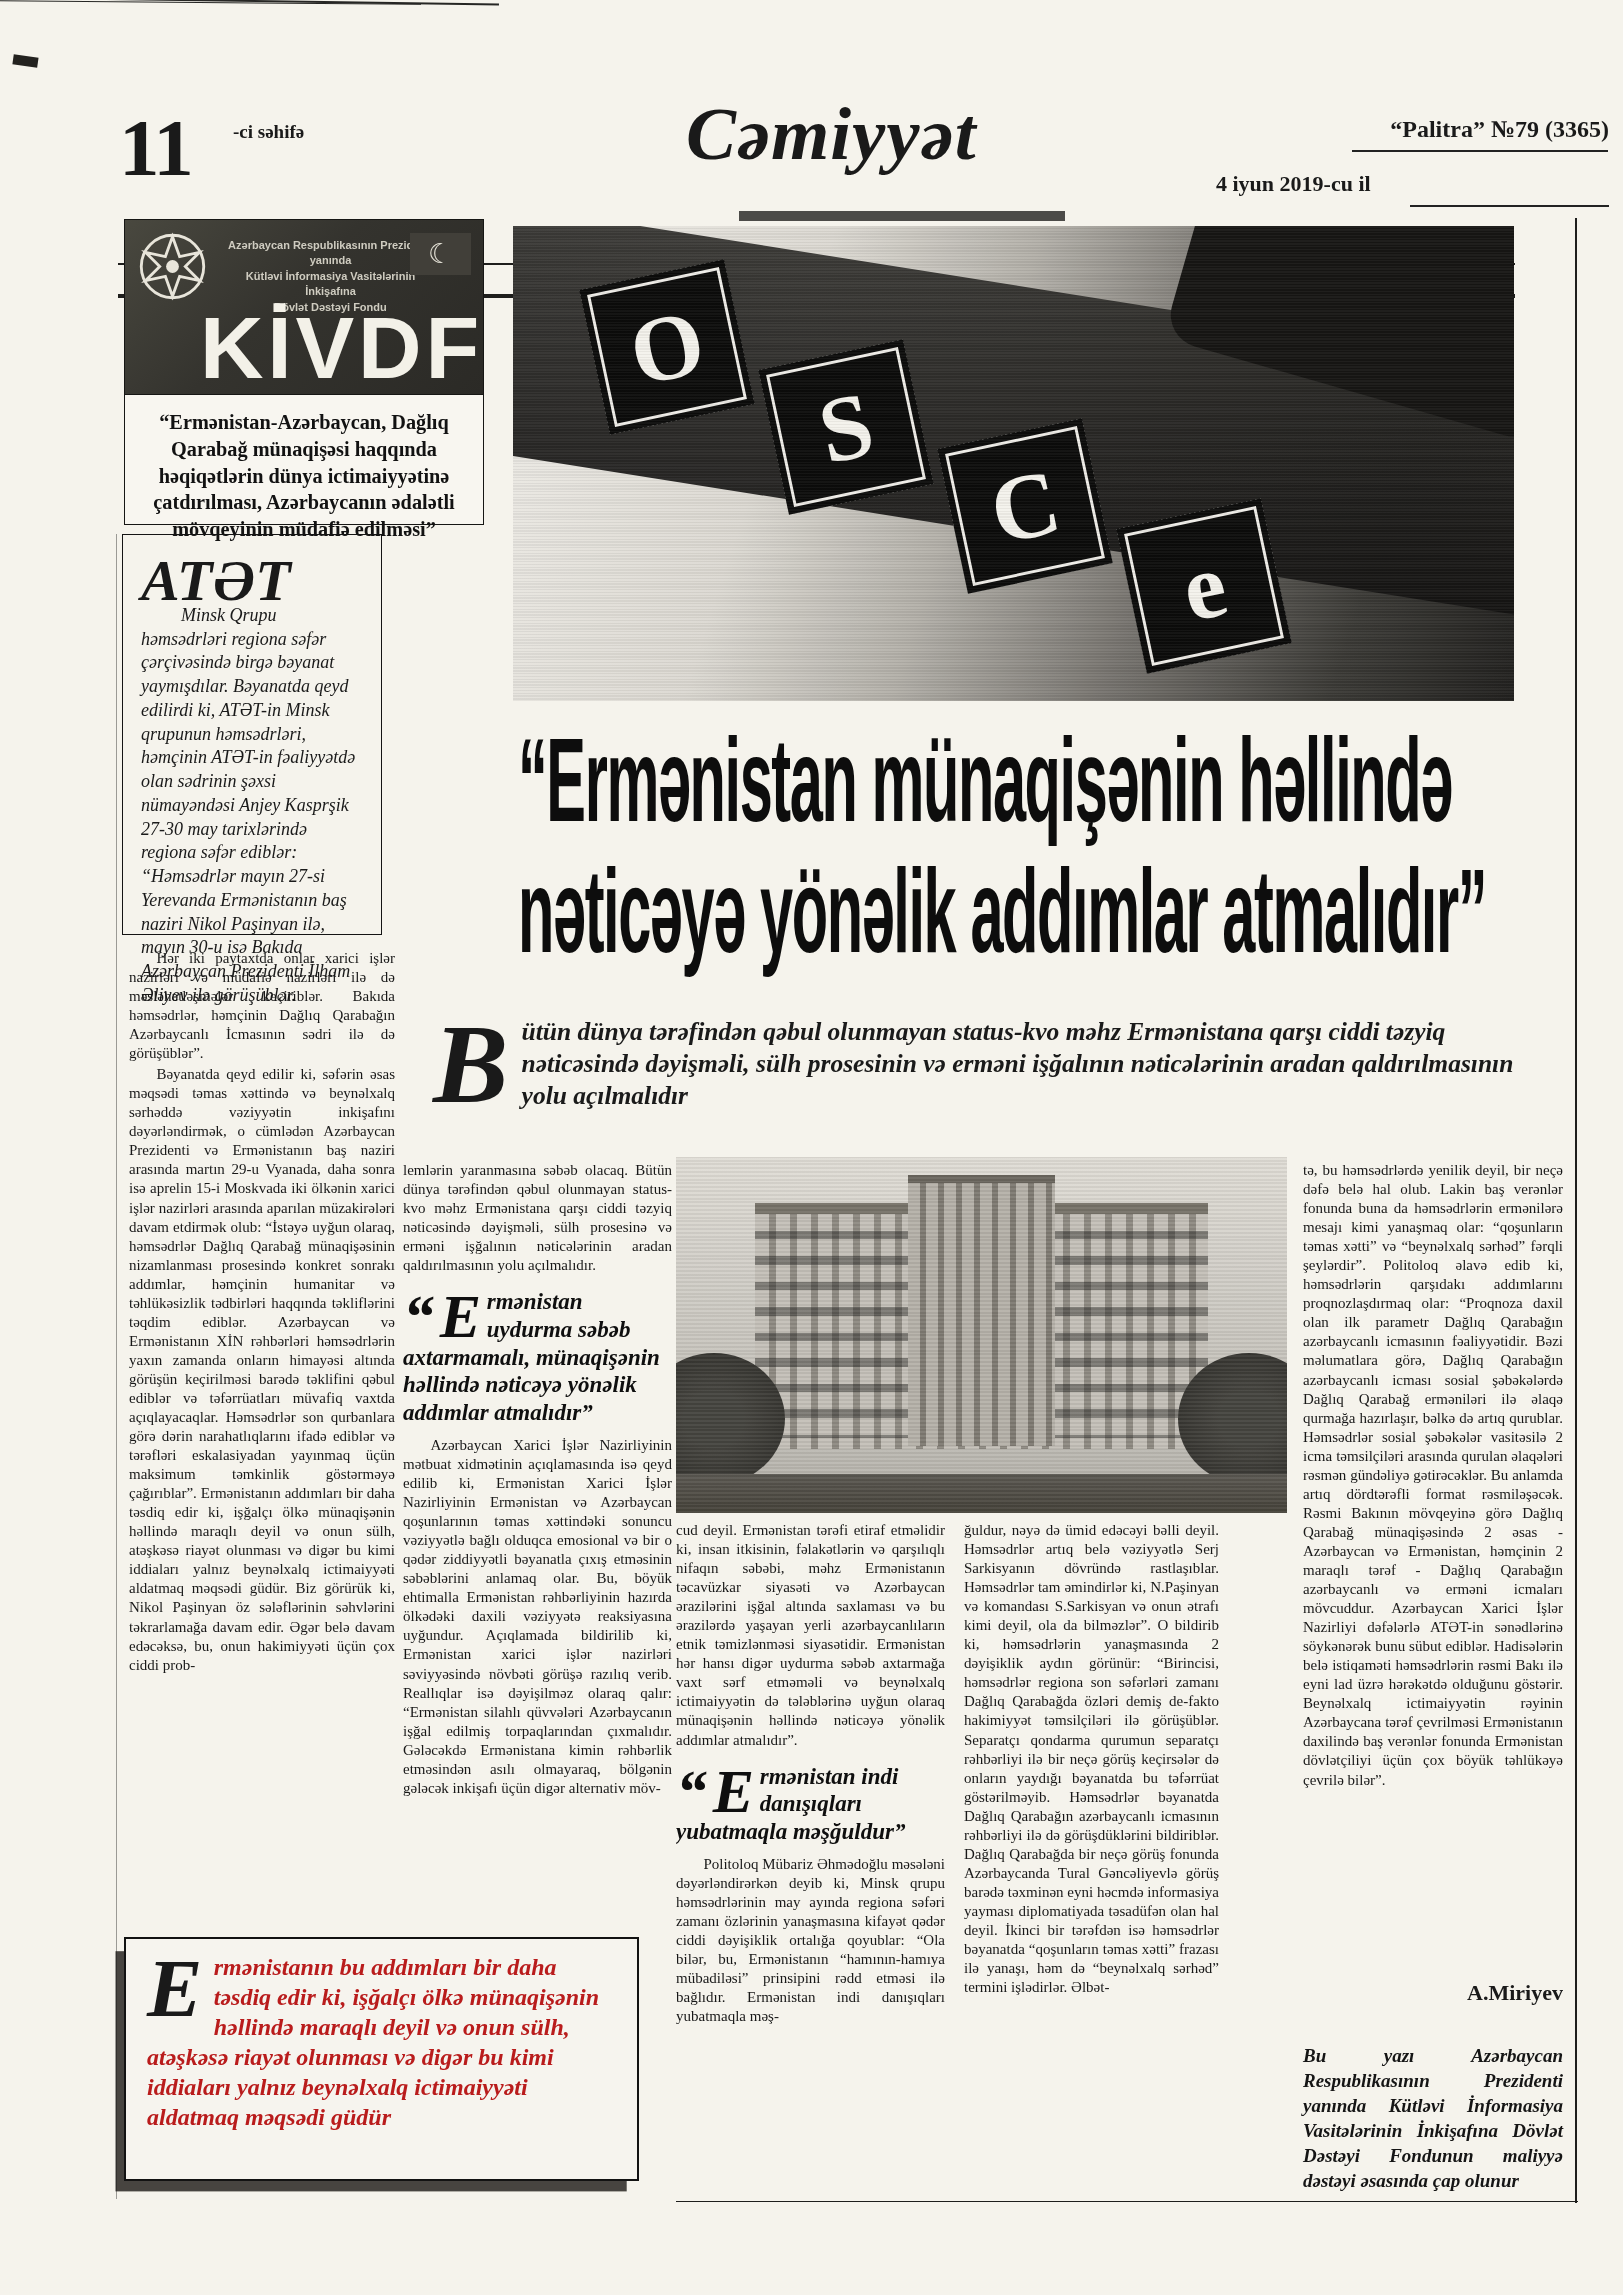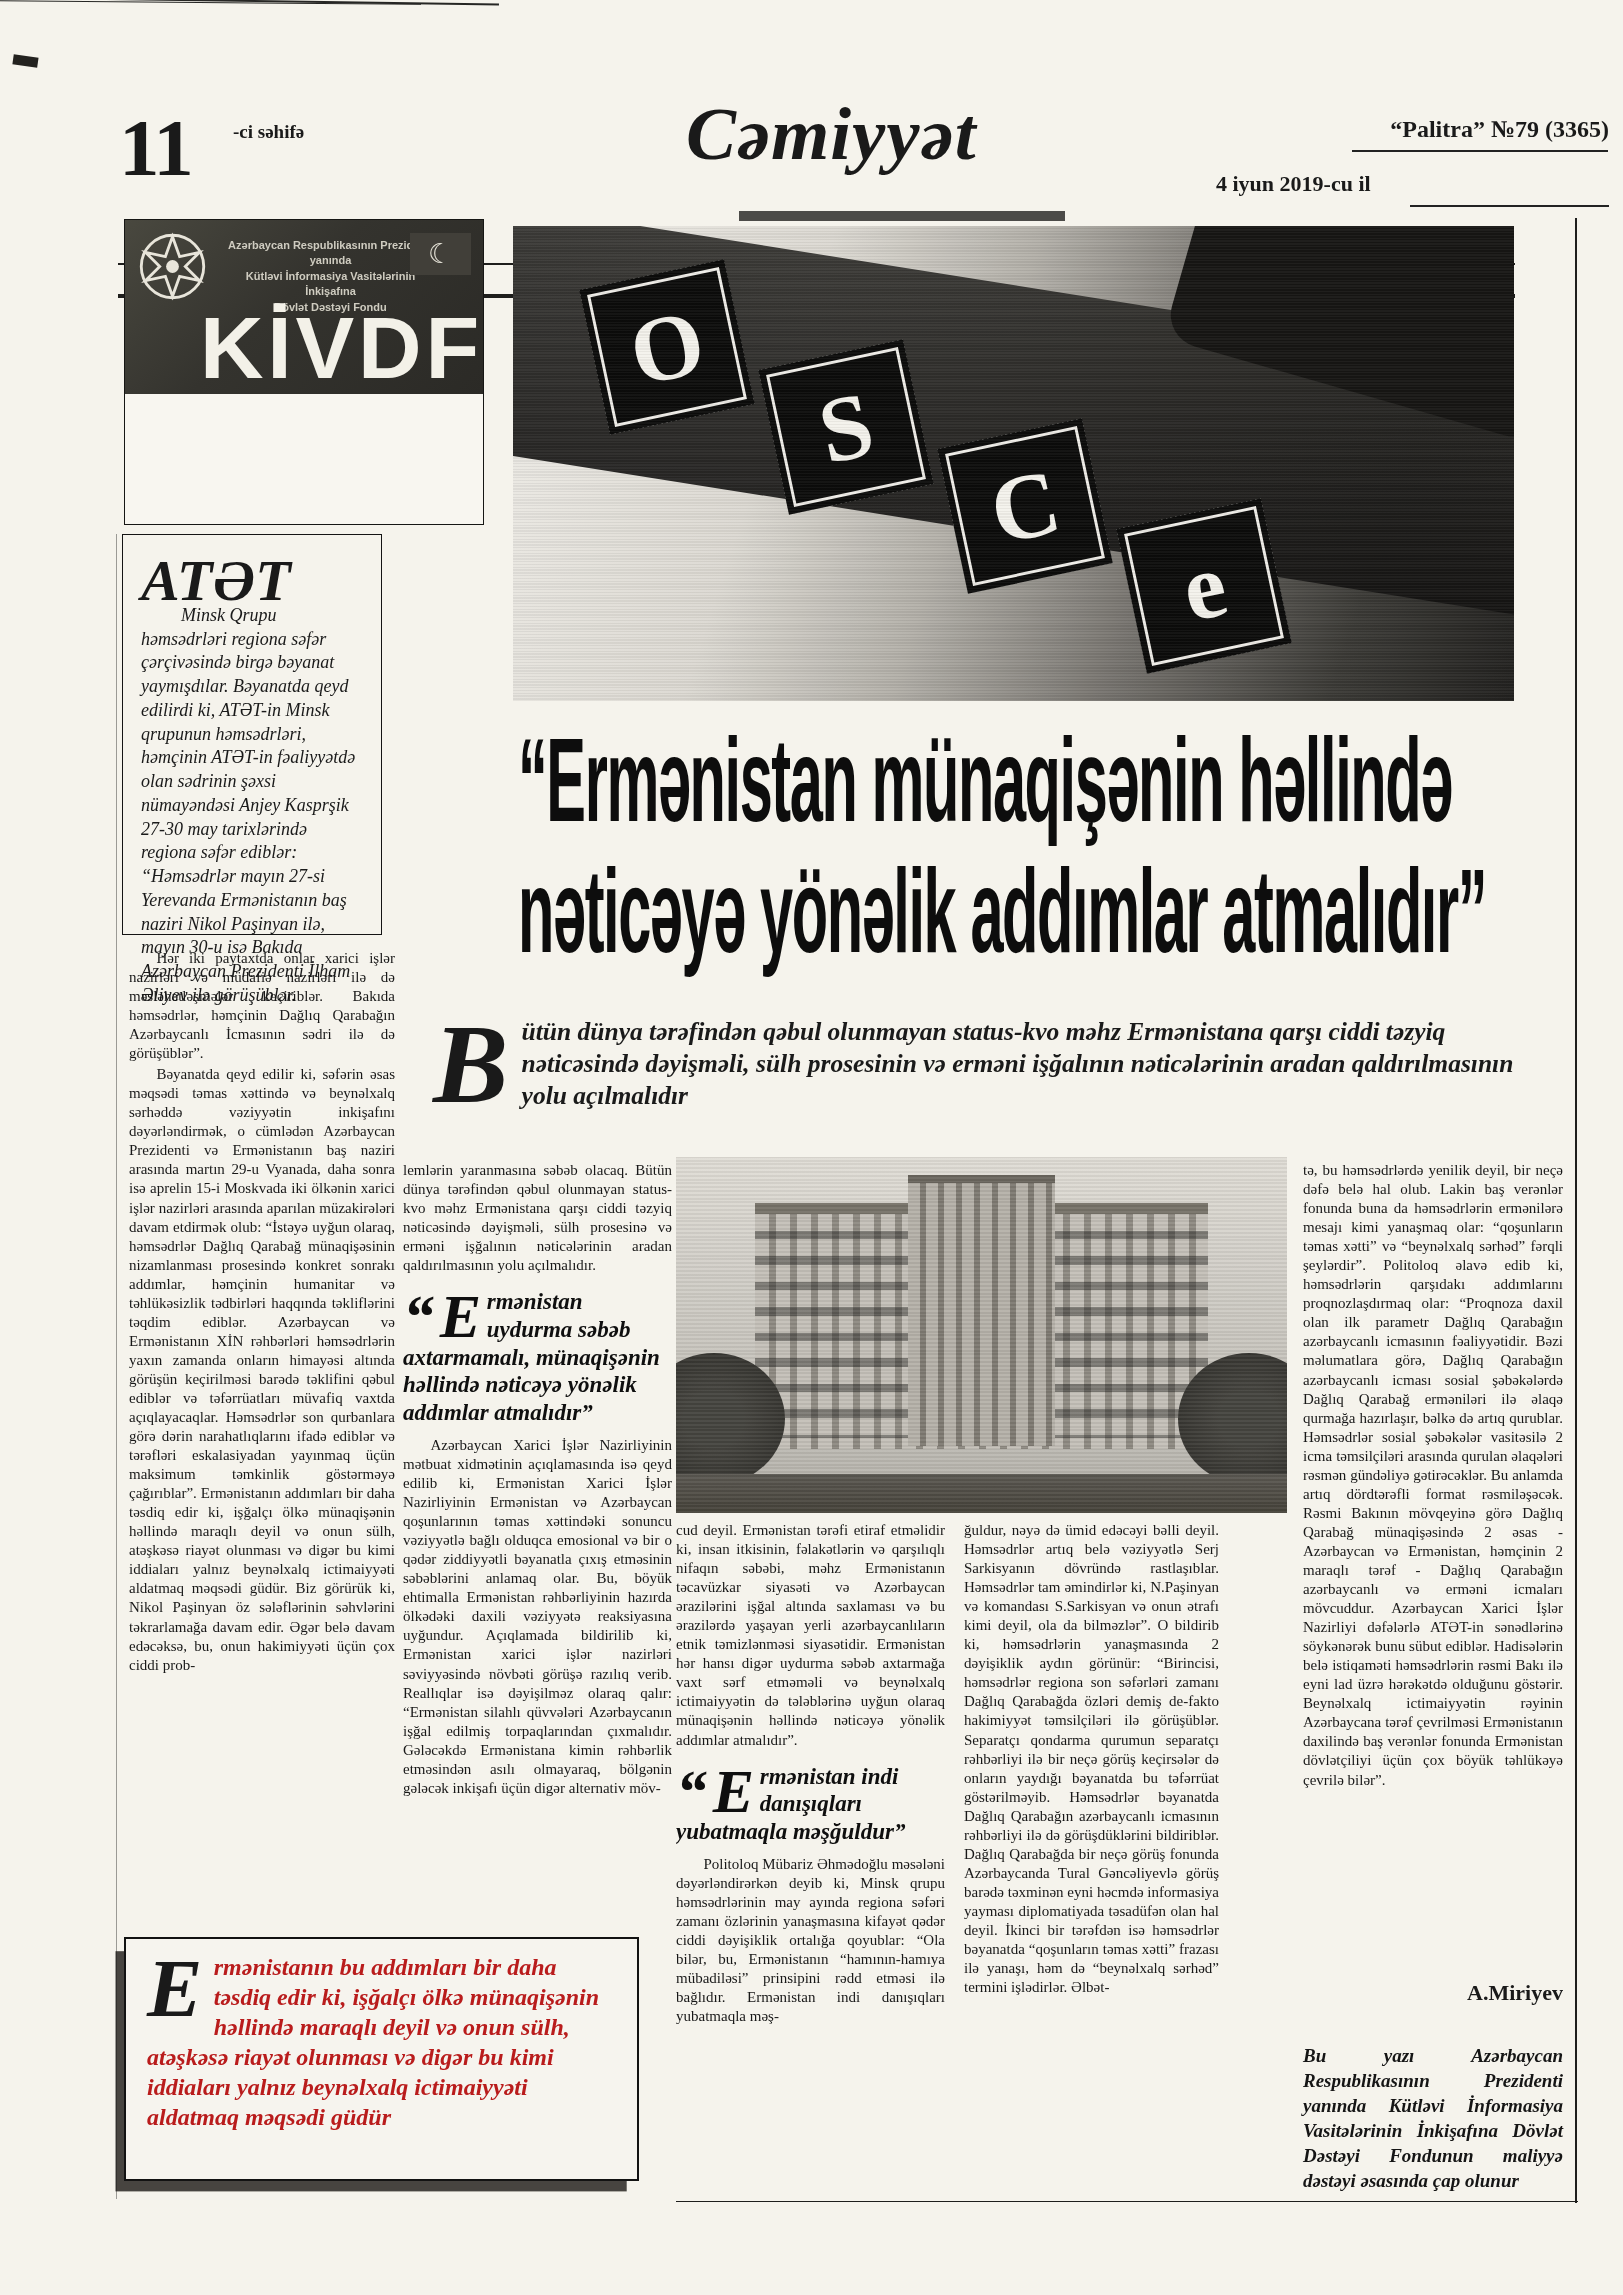--- a/index.html
+++ b/index.html
@@ -133,20 +133,21 @@
         <circle cx="50" cy="50" r="9" fill="#e8e5da"></circle>
       </svg>
       <div id="kivdf-orgtext">
         <div>Azərbaycan Respublikasının Prezidenti yanında</div>
         <div>Kütləvi İnformasiya Vasitələrinin İnkişafına</div>
         <div>Dövlət Dəstəyi Fondu</div>
       </div>
       <div id="kivdf-flag">☾</div>
       <div id="kivdf-acronym">KİVDF</div>
     </div>
+    <div id="kivdf-mission">“Ermənistan-Azərbaycan, Dağlıq Qarabağ münaqişəsi haqqında həqiqətlərin dünya ictimaiyyətinə çatdırılması, Azərbaycanın ədalətli mövqeyinin müdafiə edilməsi”</div>
   </div>
 
   <div class="abs" id="osce-photo">
     <div class="osce-bg"></div>
     <div class="osce-band"></div>
     <div class="osce-corner"></div>
     <div class="osce-tile" style="left:80px;top:47px;">
       <span class="osce-letter">O</span>
       </div>
     <div class="osce-tile" style="left:259px;top:127px;">

